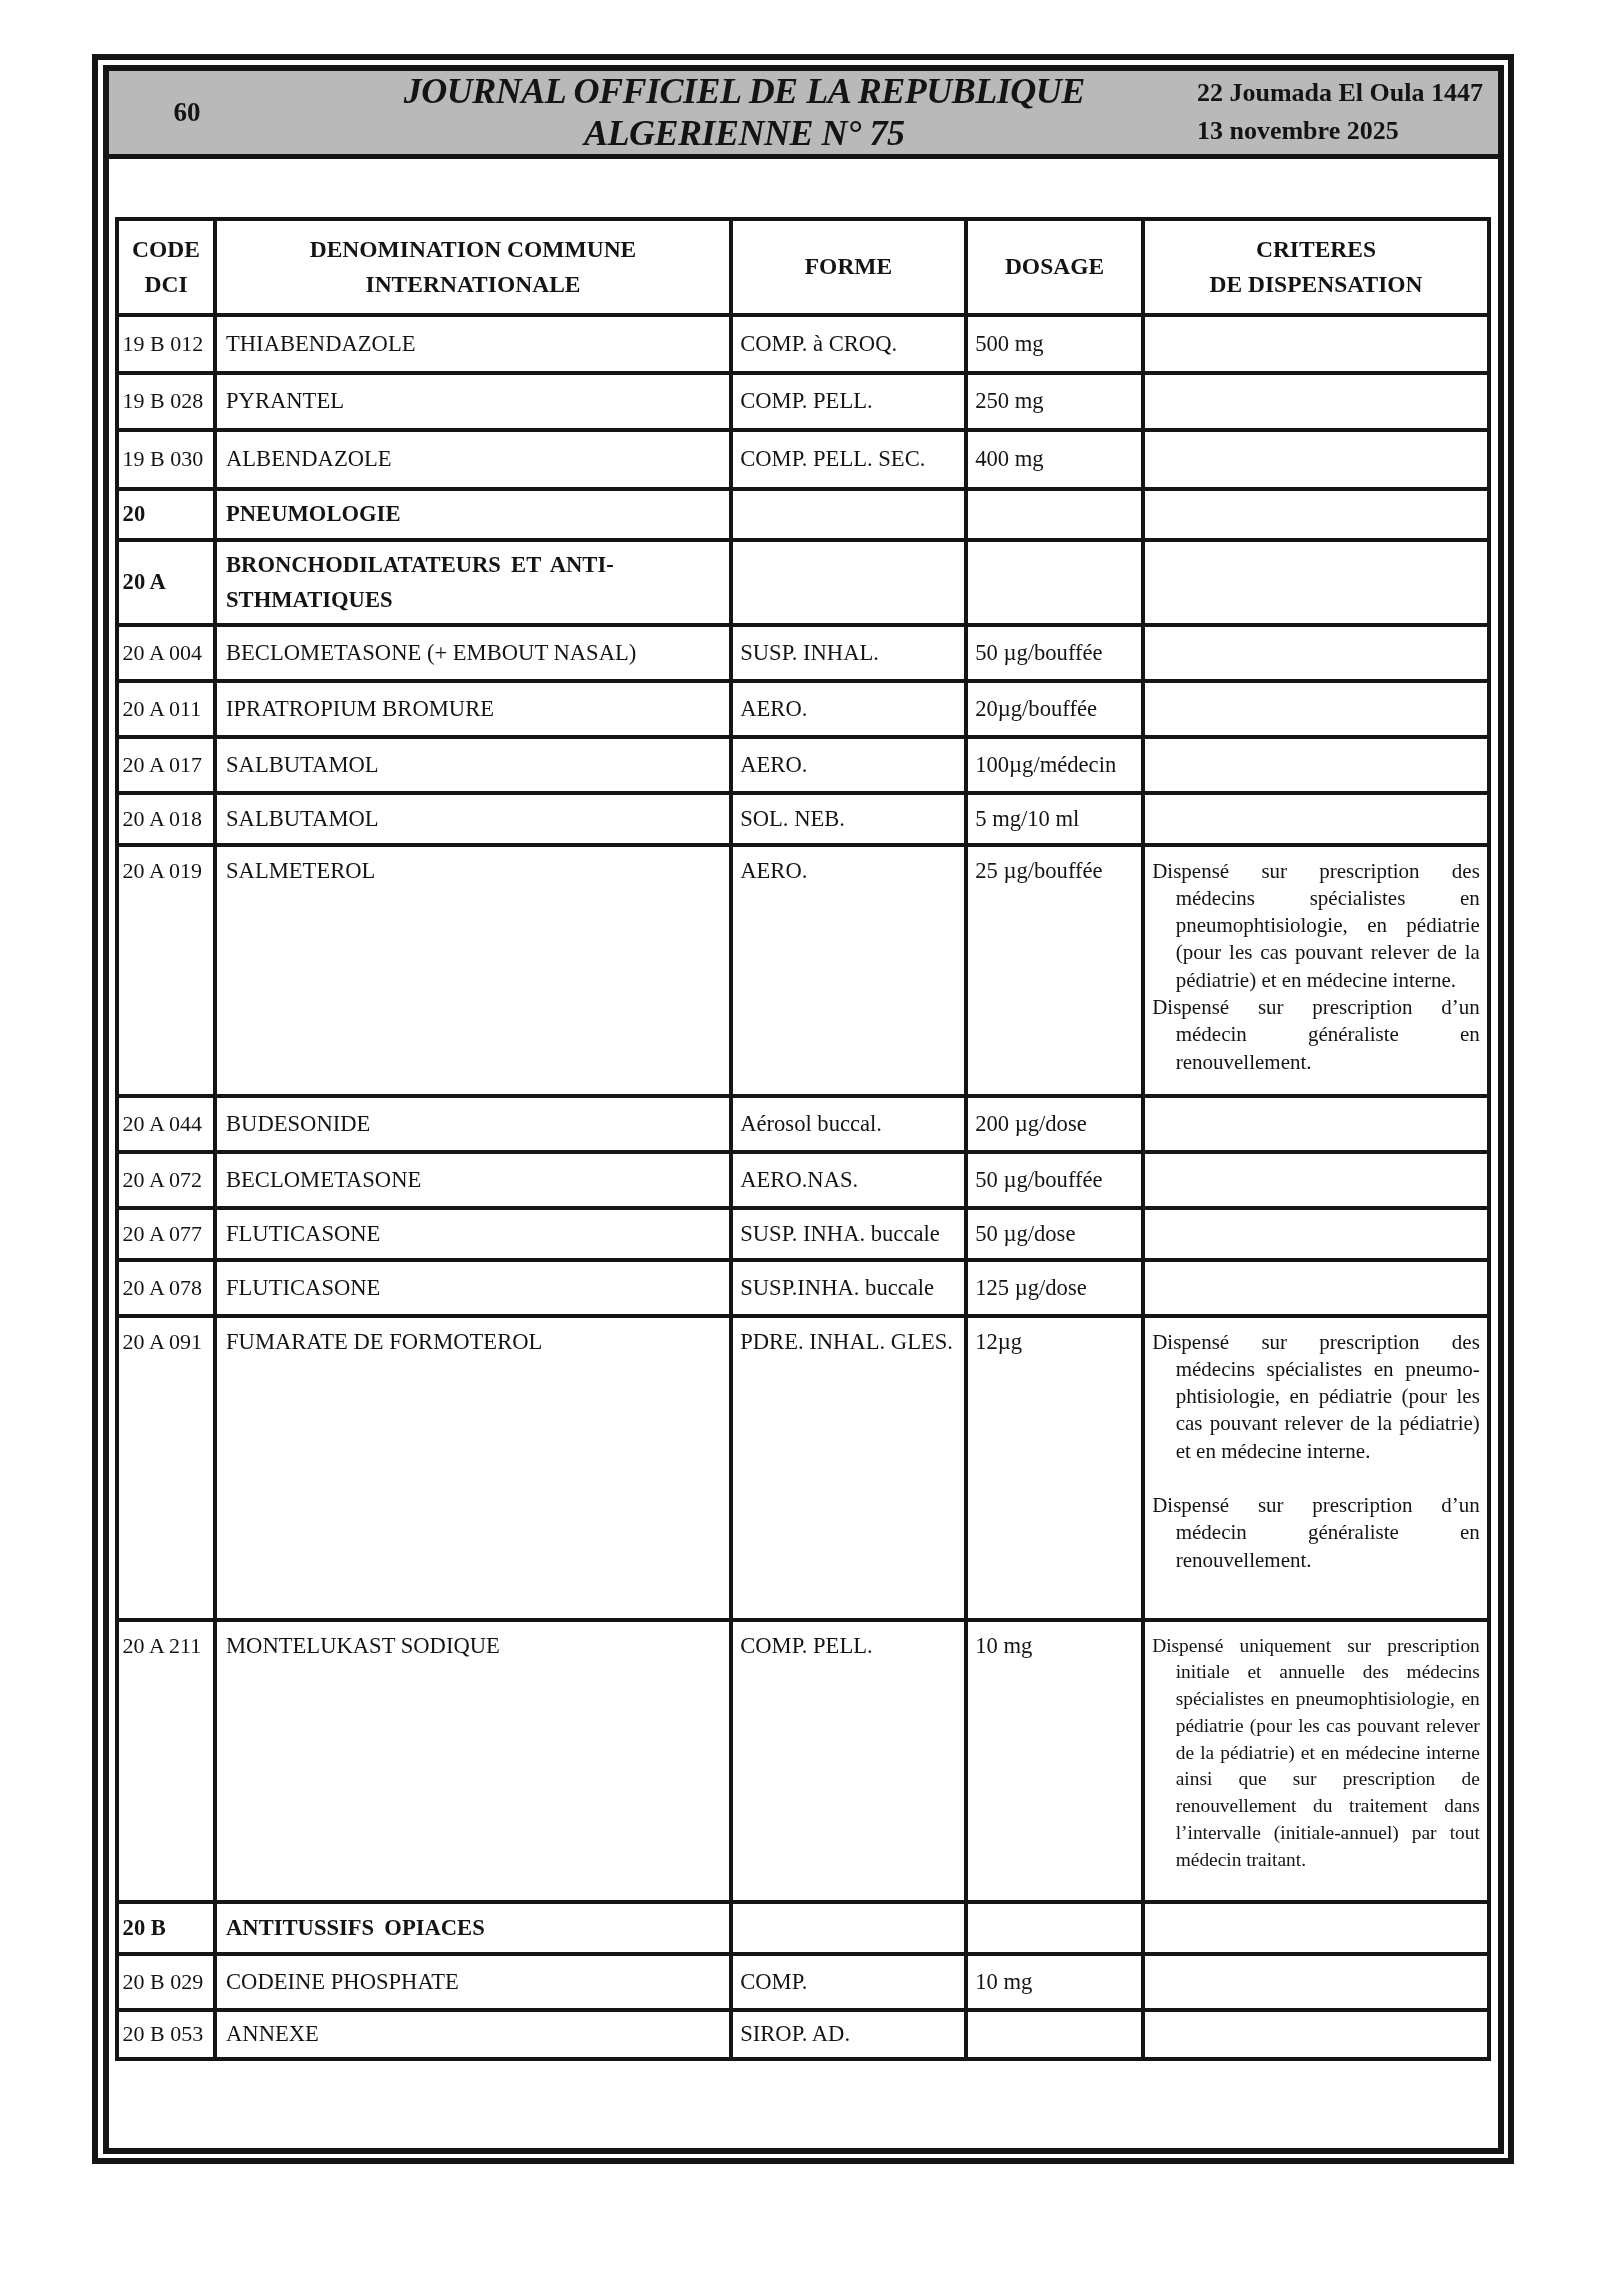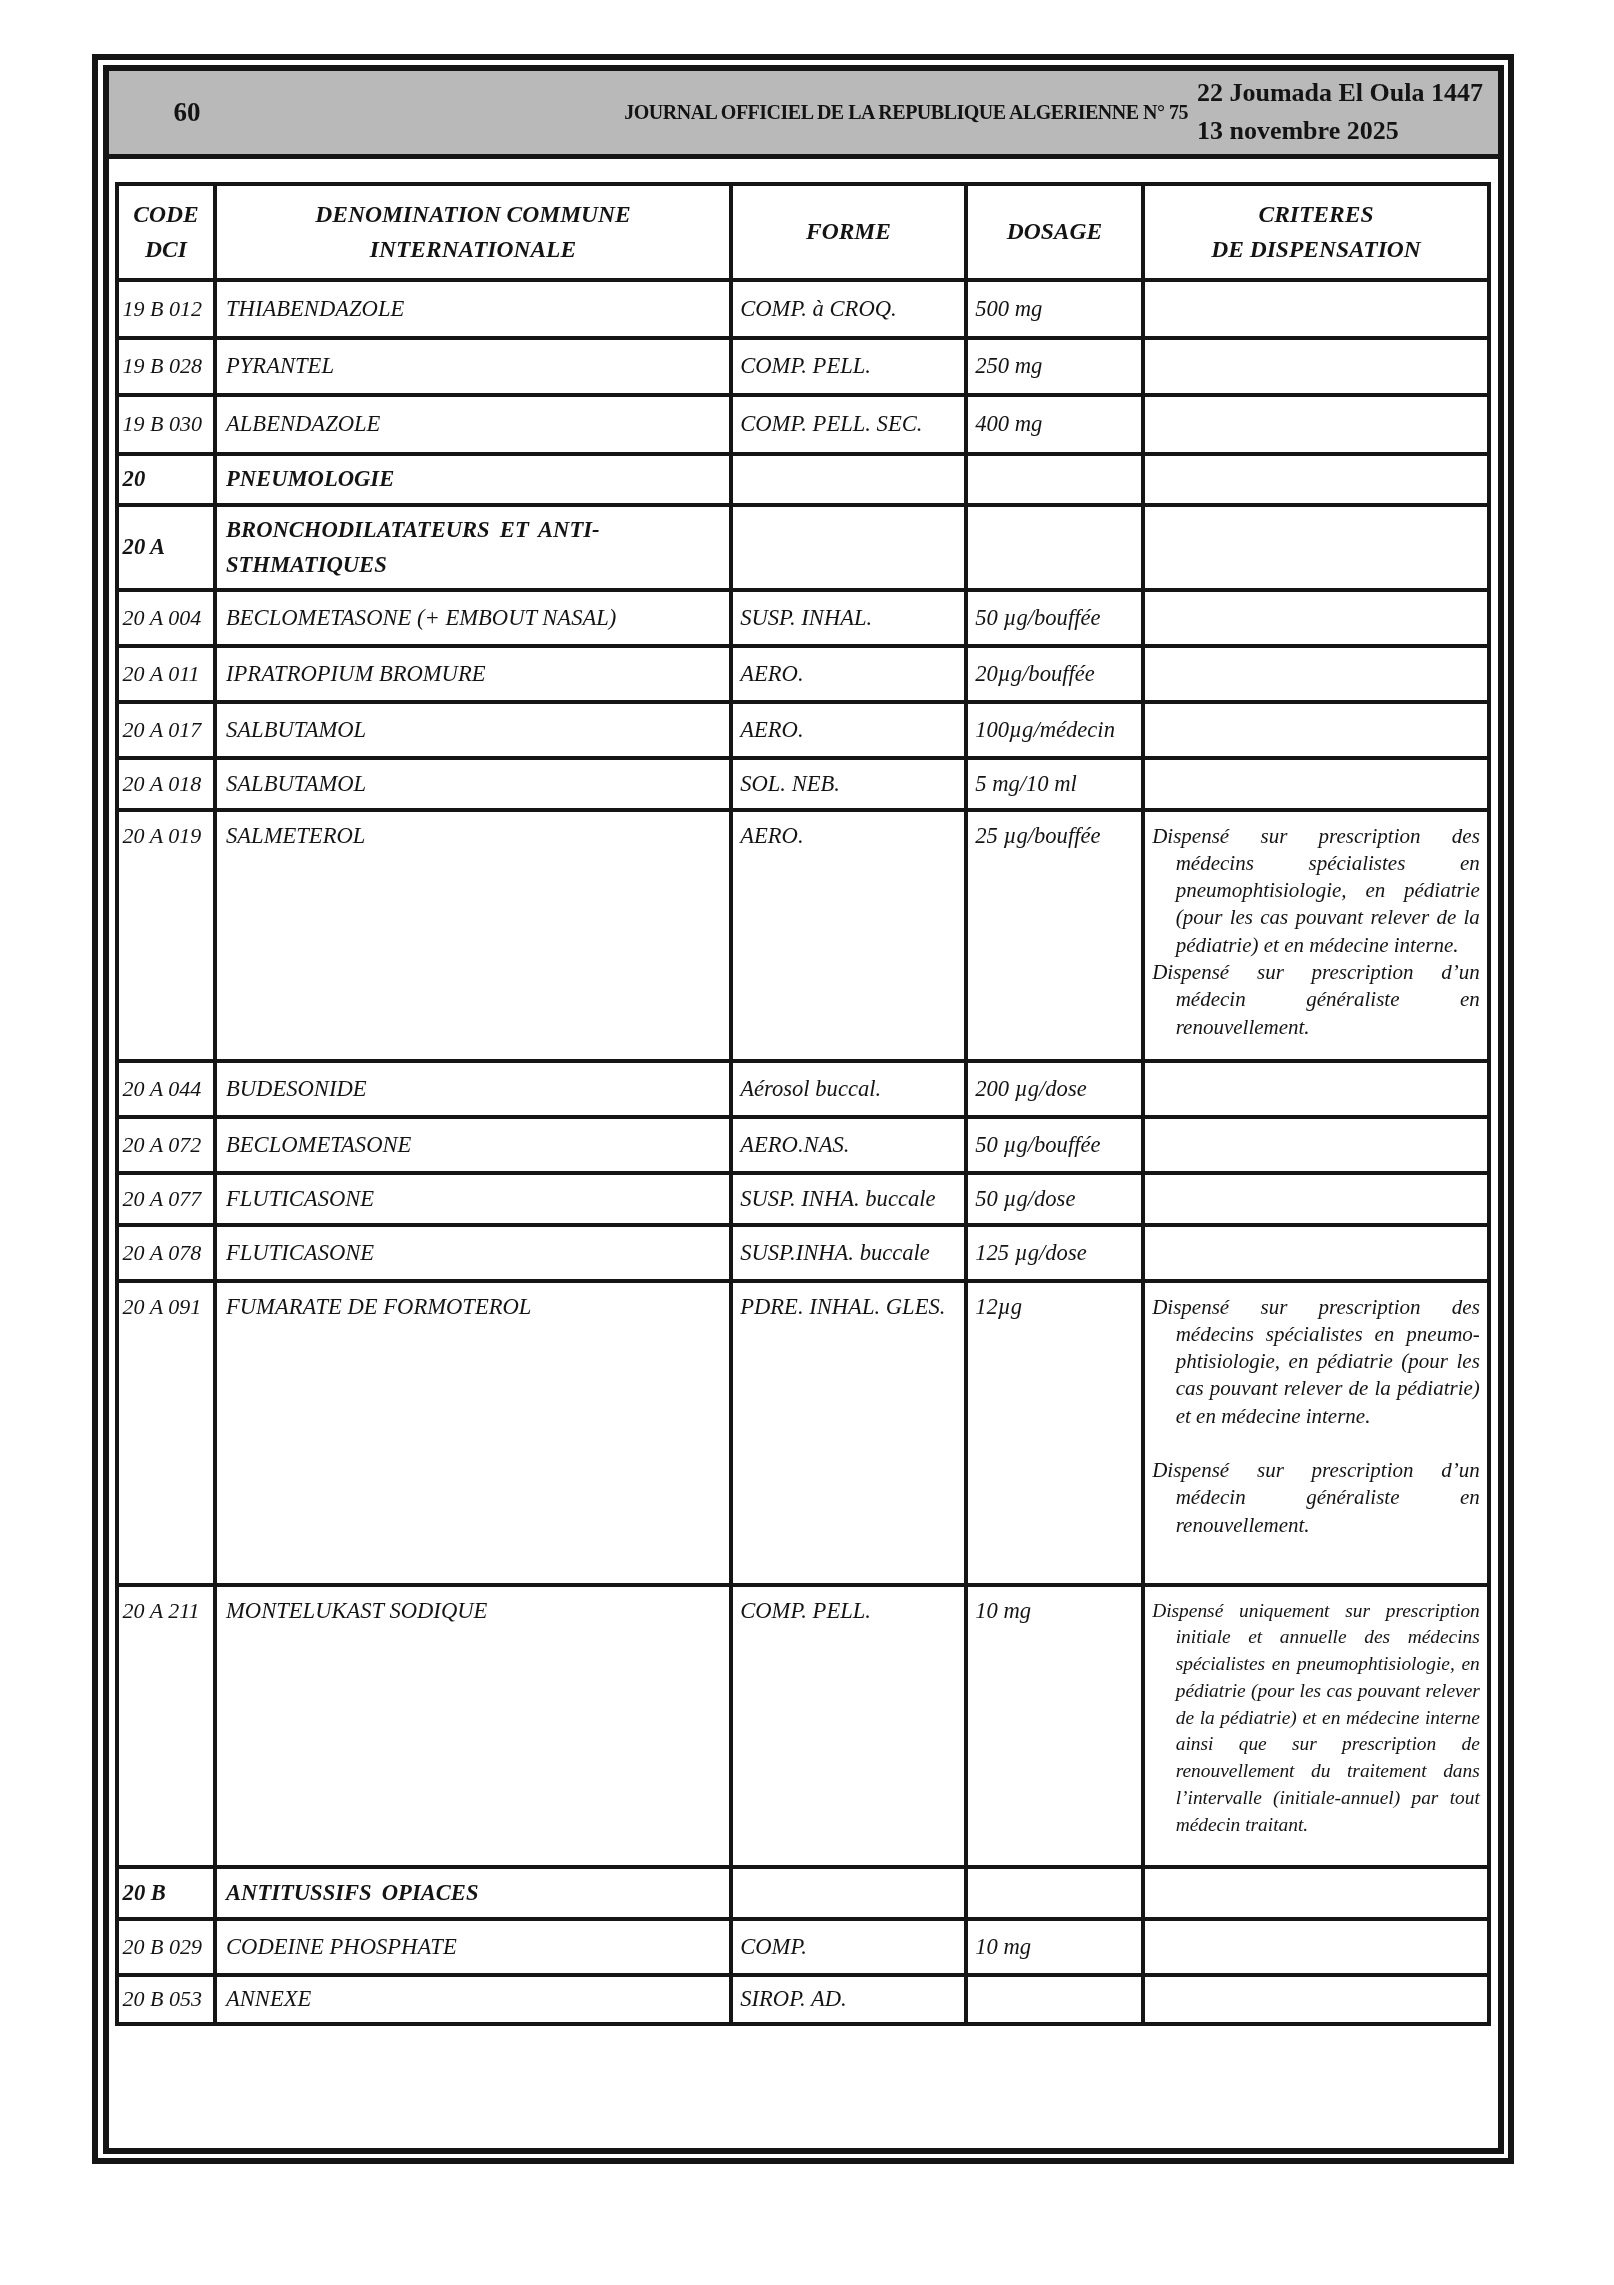--- a/index.html
+++ b/index.html
@@ -28,41 +28,41 @@
     background: #b9b9b9;
     border-bottom: 5.4px solid #151515;
     display: flex;
     align-items: center;
   }
   .page-num {
     font-weight: bold; font-size: 27px;
     margin-left: 65px; width: 127px; flex: 0 0 auto;
   }
   .journal-title {
-    flex: 1 1 auto; text-align: right;
-    font-weight: bold; font-size: 20px;
+    flex: 1 1 auto; text-align: center;
+    font-weight: bold; font-size: 36px;
     letter-spacing: -0.5px;
+    font-style: italic;
   }
   .dates {
     flex: 0 0 auto; text-align: left;
     font-weight: bold; font-size: 26px;
     line-height: 1.45;
     margin-right: 14.5px; margin-left: 9px;
   }
   .annexe {
     text-align: center;
     font-size: 26px;
     margin-top: 49px;
   }
   table.med-table {
     border-collapse: collapse;
     table-layout: fixed;
     width: 1371px;
-    margin: 23px auto 0 auto;
-    font-style: italic;
+    margin: 58px auto 0 auto;
   }
   .med-table th, .med-table td {
     border: 4.5px solid #151515;
   }
   .med-table th {
     font-weight: bold;
     font-size: 23.5px;
     text-align: center;
     vertical-align: middle;
     white-space: pre-line;

